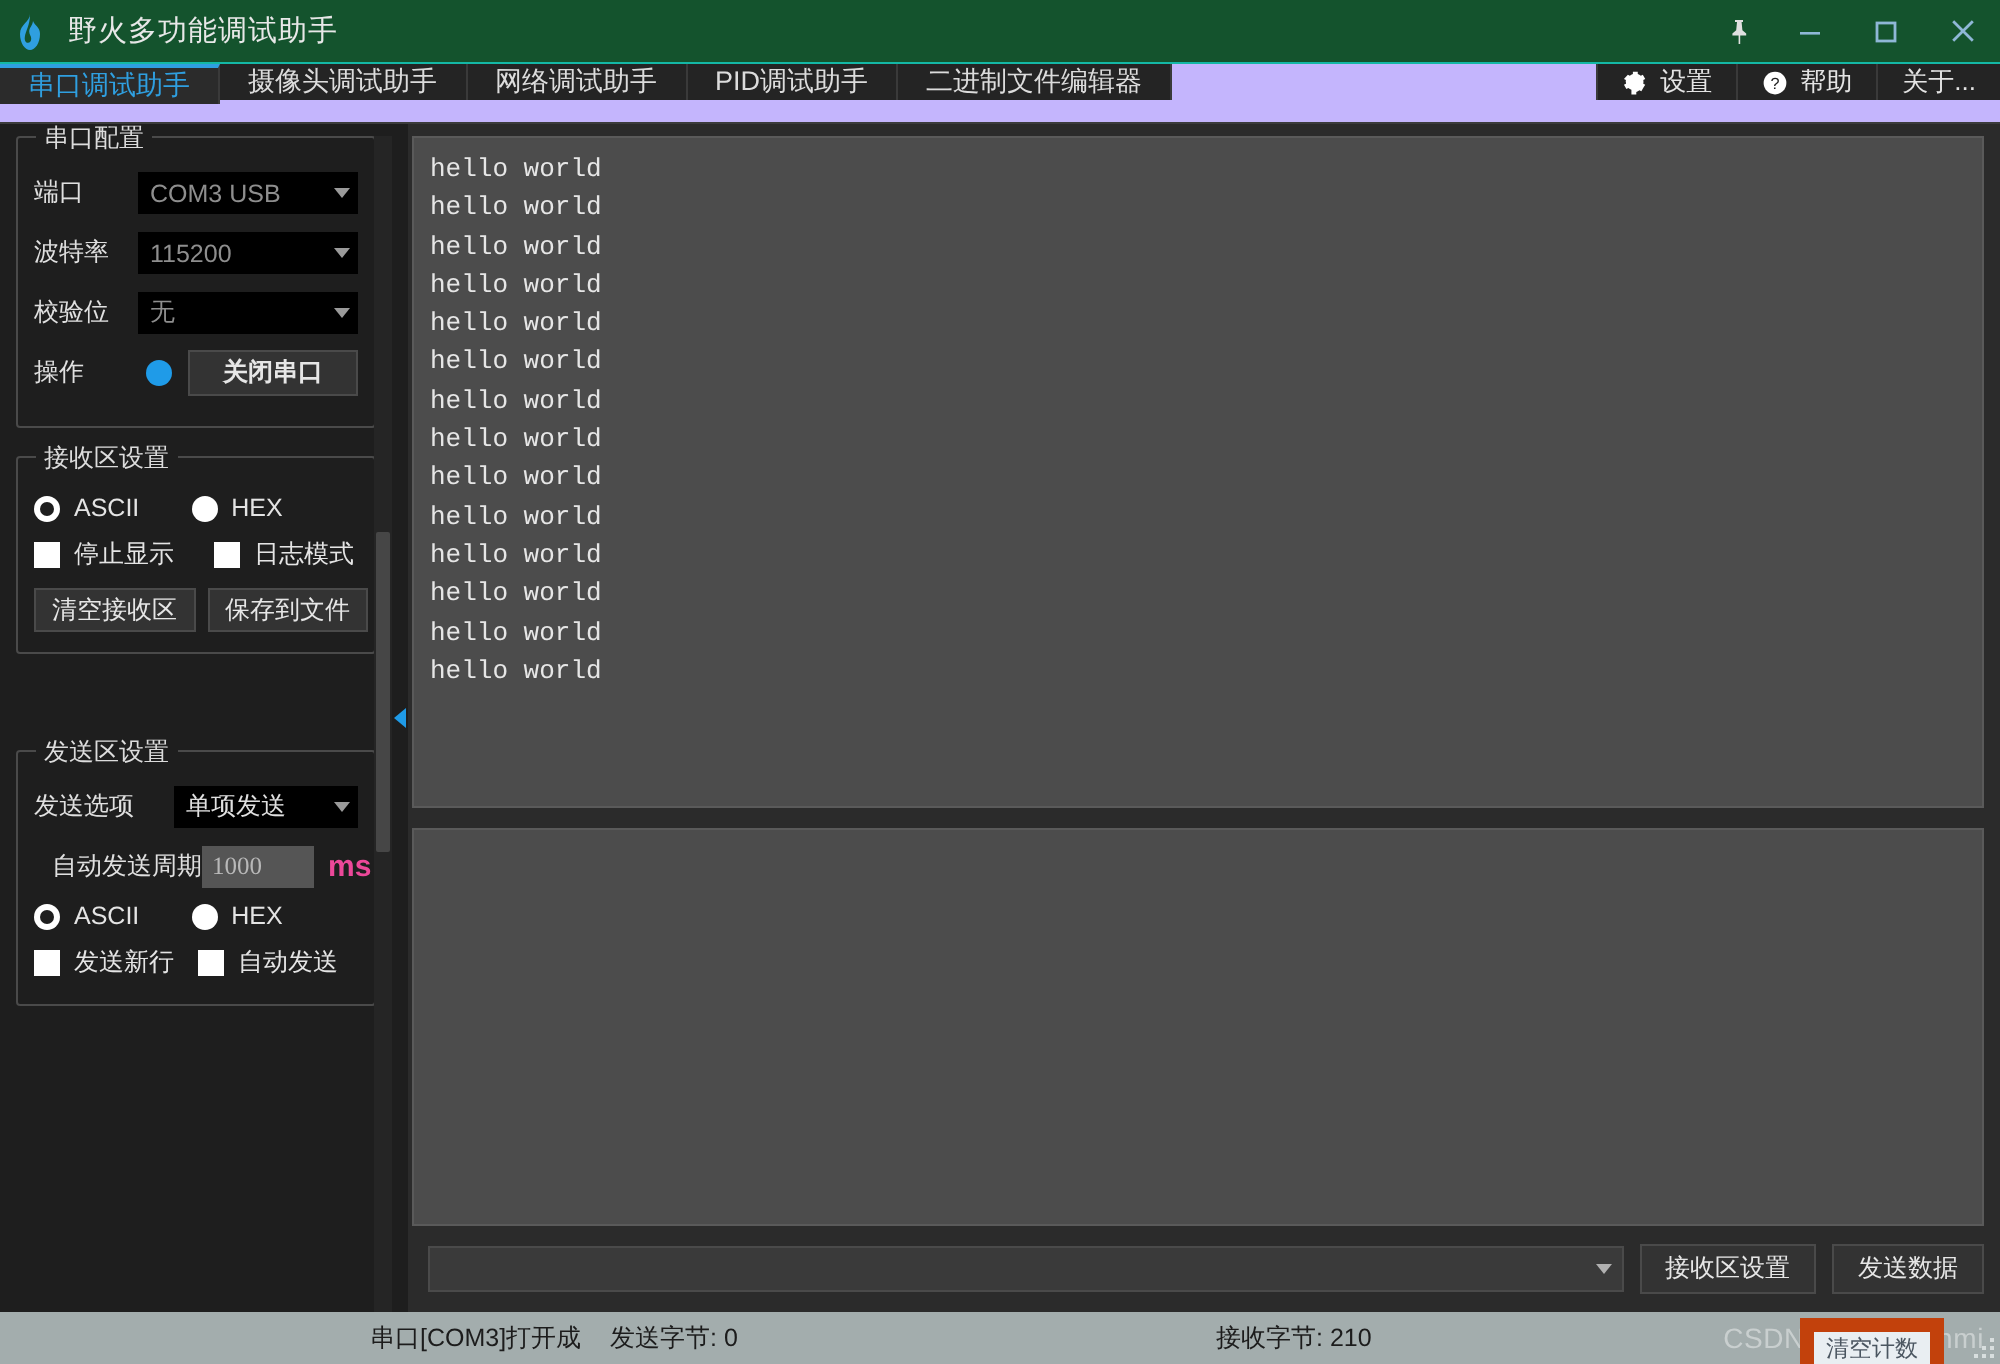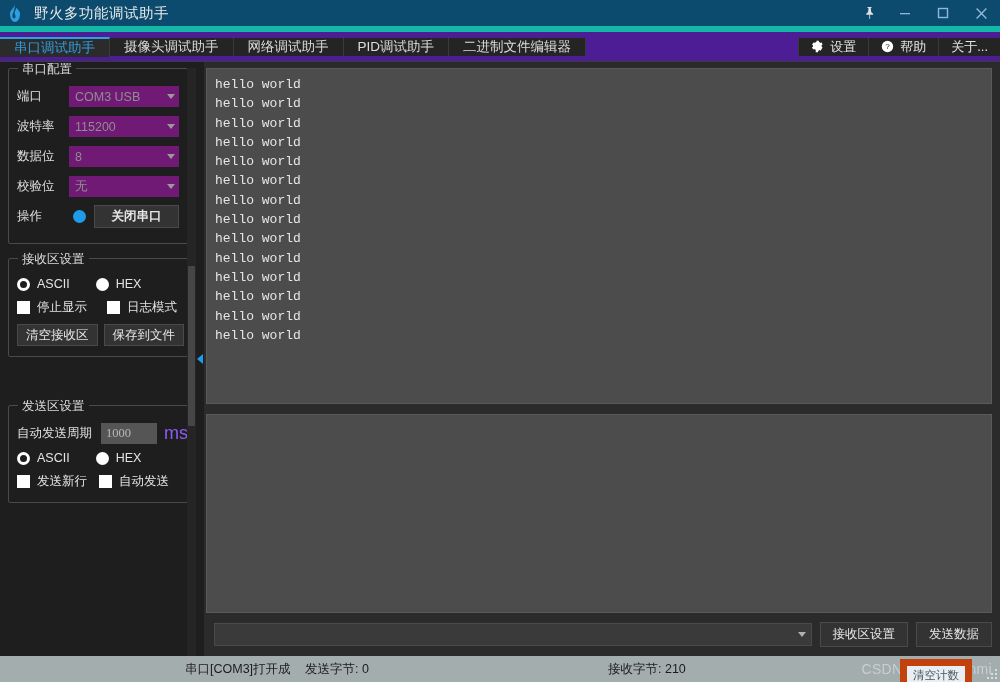--- a/index.html
+++ b/index.html
@@ -13,44 +13,44 @@
   .app {
     position: relative;
     width: 1000px; height: 682px;
     background: #2b2b2b;
     display: flex; flex-direction: column;
   }
 
   
   .titlebar {
     height: 32px; flex: 0 0 32px;
-    background: #0c4a6e;
+    background: #14532d;
     display: flex; align-items: center;
-    border-bottom: 6px solid #14b8a6;
+    border-bottom: 1px solid #14b8a6;
   }
   .flame-icon { width: 30px; display: flex; justify-content: center; align-items: center; }
   .flame-icon svg { display: block; }
   .title-text {
     color: #e8e8e8; font-size: 14.5px; letter-spacing: .5px;
     padding-left: 4px;
   }
   .titlebar-spacer { flex: 1 1 auto; }
   .wc {
     width: 38px; height: 32px;
     display: flex; align-items: center; justify-content: center;
     color: #dcdcdc;
   }
   .wc svg { display: block; }
   .pin-btn { width: 34px; }
 
   
   .tabstrip {
     height: 30px; flex: 0 0 30px;
-    background: #4c1d95;
-    display: flex; align-items: center;
+    background: #c4b5fd;
+    display: flex; align-items: flex-start;
     border-bottom: 1px solid #3c3c3c;
   }
   .tab {
     display: flex; align-items: center; justify-content: center;
     padding: 0 14px;
     font-size: 13.5px; color: #dcdcdc;
     border-right: 1px solid #3a3a3a;
     background: #242424;
     position: relative;
     white-space: nowrap;
@@ -102,21 +102,21 @@
     padding: 0 4px;
     font-size: 12.5px; color: #dcdcdc;
   }
   .row {
     display: flex; align-items: center;
     height: 27px; margin-bottom: 3px;
   }
   .lbl { font-size: 12.5px; color: #e0e0e0; width: 52px; flex: 0 0 52px; }
   .combo {
     flex: 1 1 auto; height: 21px;
-    background: #701a75;
+    background: #000000;
     border: none;
     display: flex; align-items: center;
     padding: 0 4px 0 6px;
     color: #8e8e8e; font-size: 12.5px;
     position: relative;
   }
   .combo .val { flex: 1 1 auto; overflow: hidden; white-space: nowrap; }
   .combo .caret {
     width: 0; height: 0;
     border-left: 4px solid transparent;
@@ -163,21 +163,21 @@
   .spacer-s { width: 26px; flex: 0 0 26px; }
   .spacer-m { width: 20px; flex: 0 0 20px; }
 
   .txtinput {
     background: #555555; border: none;
     color: #b8b8b8; font-size: 12.5px;
     height: 21px; width: 56px;
     padding: 0 5px;
     font-family: Liberation Serif, serif;
   }
-  .unit { font-size: 18px; color: #8b5cf6; margin-left: 7px; }
+  .unit { font-size: 15px; color: #ec4899; margin-left: 7px; font-weight: bold; }
 
   
   .sb-track {
     position: absolute; right: 0; top: 6px; bottom: 0;
     width: 9px; background: #252525;
   }
   .sb-thumb {
     position: absolute; right: 1px; top: 198px;
     width: 7px; height: 160px;
     background: #464646; border-radius: 1px;
@@ -373,27 +373,20 @@
         </div>
 
         <div class="row">
           <span class="lbl">波特率</span>
           <div class="combo">
             <span class="val">115200</span>
             <span class="caret"></span>
           </div>
         </div>
 
-        <div class="row">
-          <span class="lbl">数据位</span>
-          <div class="combo">
-            <span class="val">8</span>
-            <span class="caret"></span>
-          </div>
-        </div>
 
 
         <div class="row">
           <span class="lbl">校验位</span>
           <div class="combo">
             <span class="val">无</span>
             <span class="caret"></span>
           </div>
         </div>
 
@@ -439,23 +432,30 @@
           </div>
           <div class="btn">
             <span>保存到文件</span>
           </div>
         </div>
       </div>
 
       <div class="groupbox" style="margin-top:34px;">
         <span class="legend">发送区设置</span>
 
-
         <div class="row">
-          <span class="lbl" style="width:84px;flex:0 0 84px;">自动发送周期</span>
+          <span class="lbl" style="width:70px;flex:0 0 70px;">发送选项</span>
+          <div class="combo">
+            <span class="val" style="color:#e0e0e0;">单项发送</span>
+            <span class="caret"></span>
+          </div>
+        </div>
+
+        <div class="row">
+          <span class="lbl" style="width:84px;flex:0 0 84px;text-align:right;">自动发送周期</span>
           <input class="txtinput" type="text" value="1000" style="">
           <span class="unit">ms</span>
         </div>
 
         <div class="opt-row">
           <div class="opt">
             <span class="radio checked"></span>
             <span>ASCII</span>
           </div>
           <span class="spacer-s"></span>

